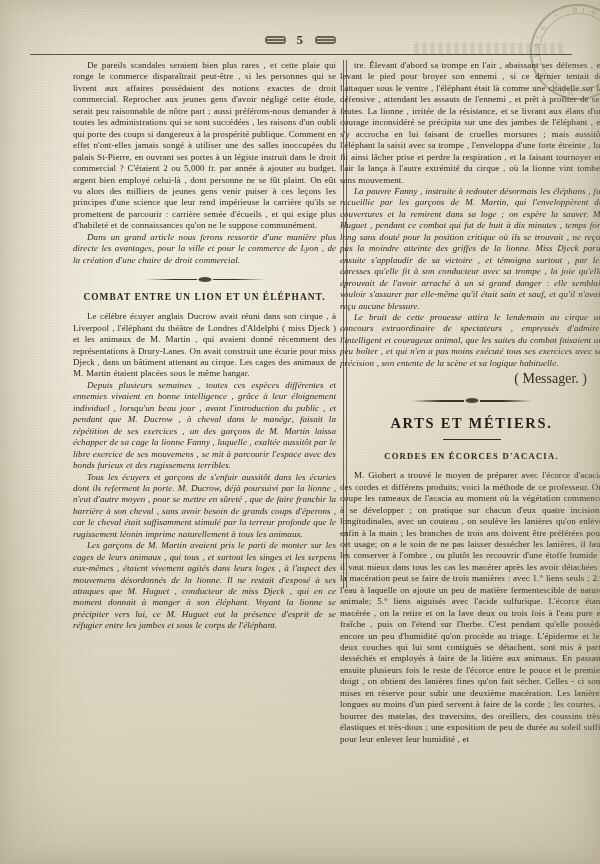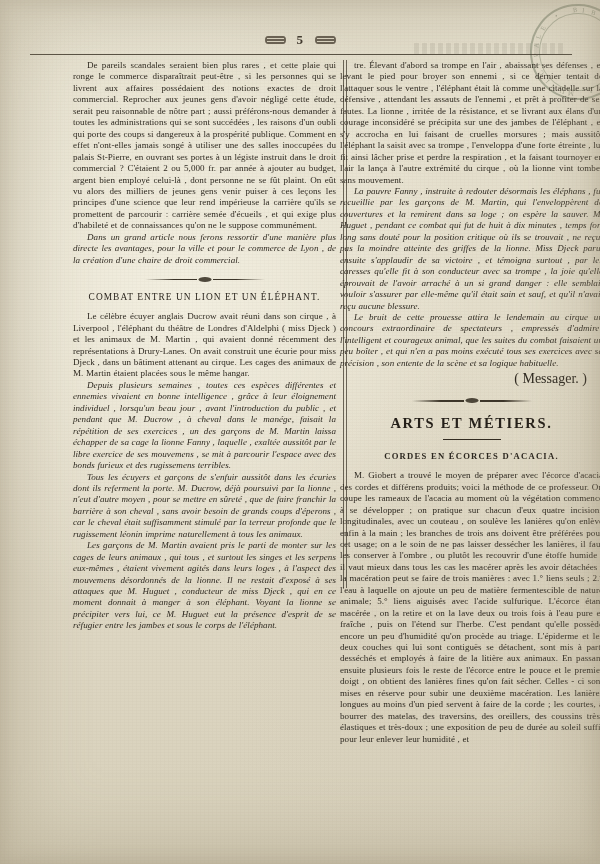--- a/index.html
+++ b/index.html
@@ -162,21 +162,21 @@
     height: 5px;
     background: #3c3529;
     border-radius: 50%;
     opacity: .9;
   }
 
   h2.section-head {
     margin: 7px 0 9px 0;
     text-align: center;
     font-size: 9.4px;
-    font-weight: 400;
+    font-weight: 700;
     letter-spacing: 1.05px;
     color: #2a251e;
   }
 
   h1.dept-head {
     margin: 10px 0 0 0;
     text-align: center;
     font-size: 14.5px;
     font-weight: 700;
     letter-spacing: 1.7px;

